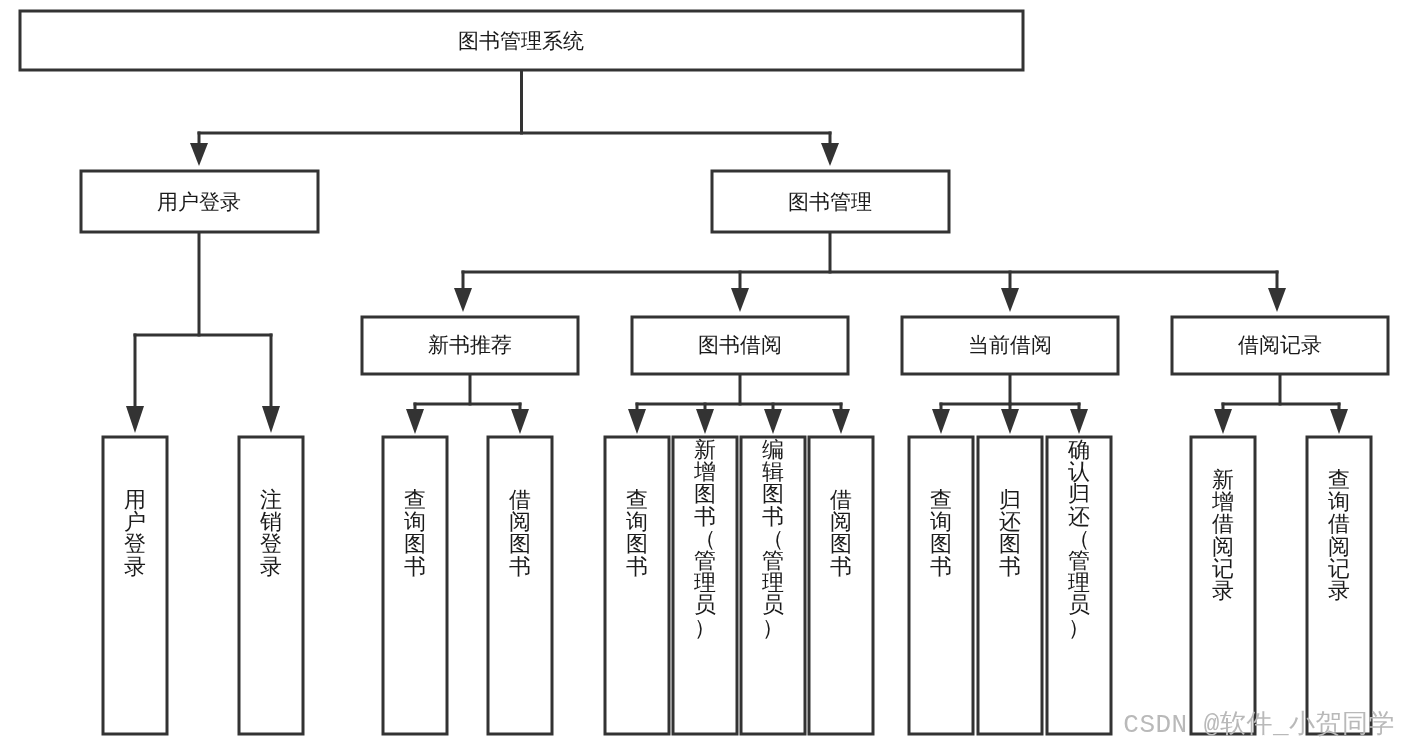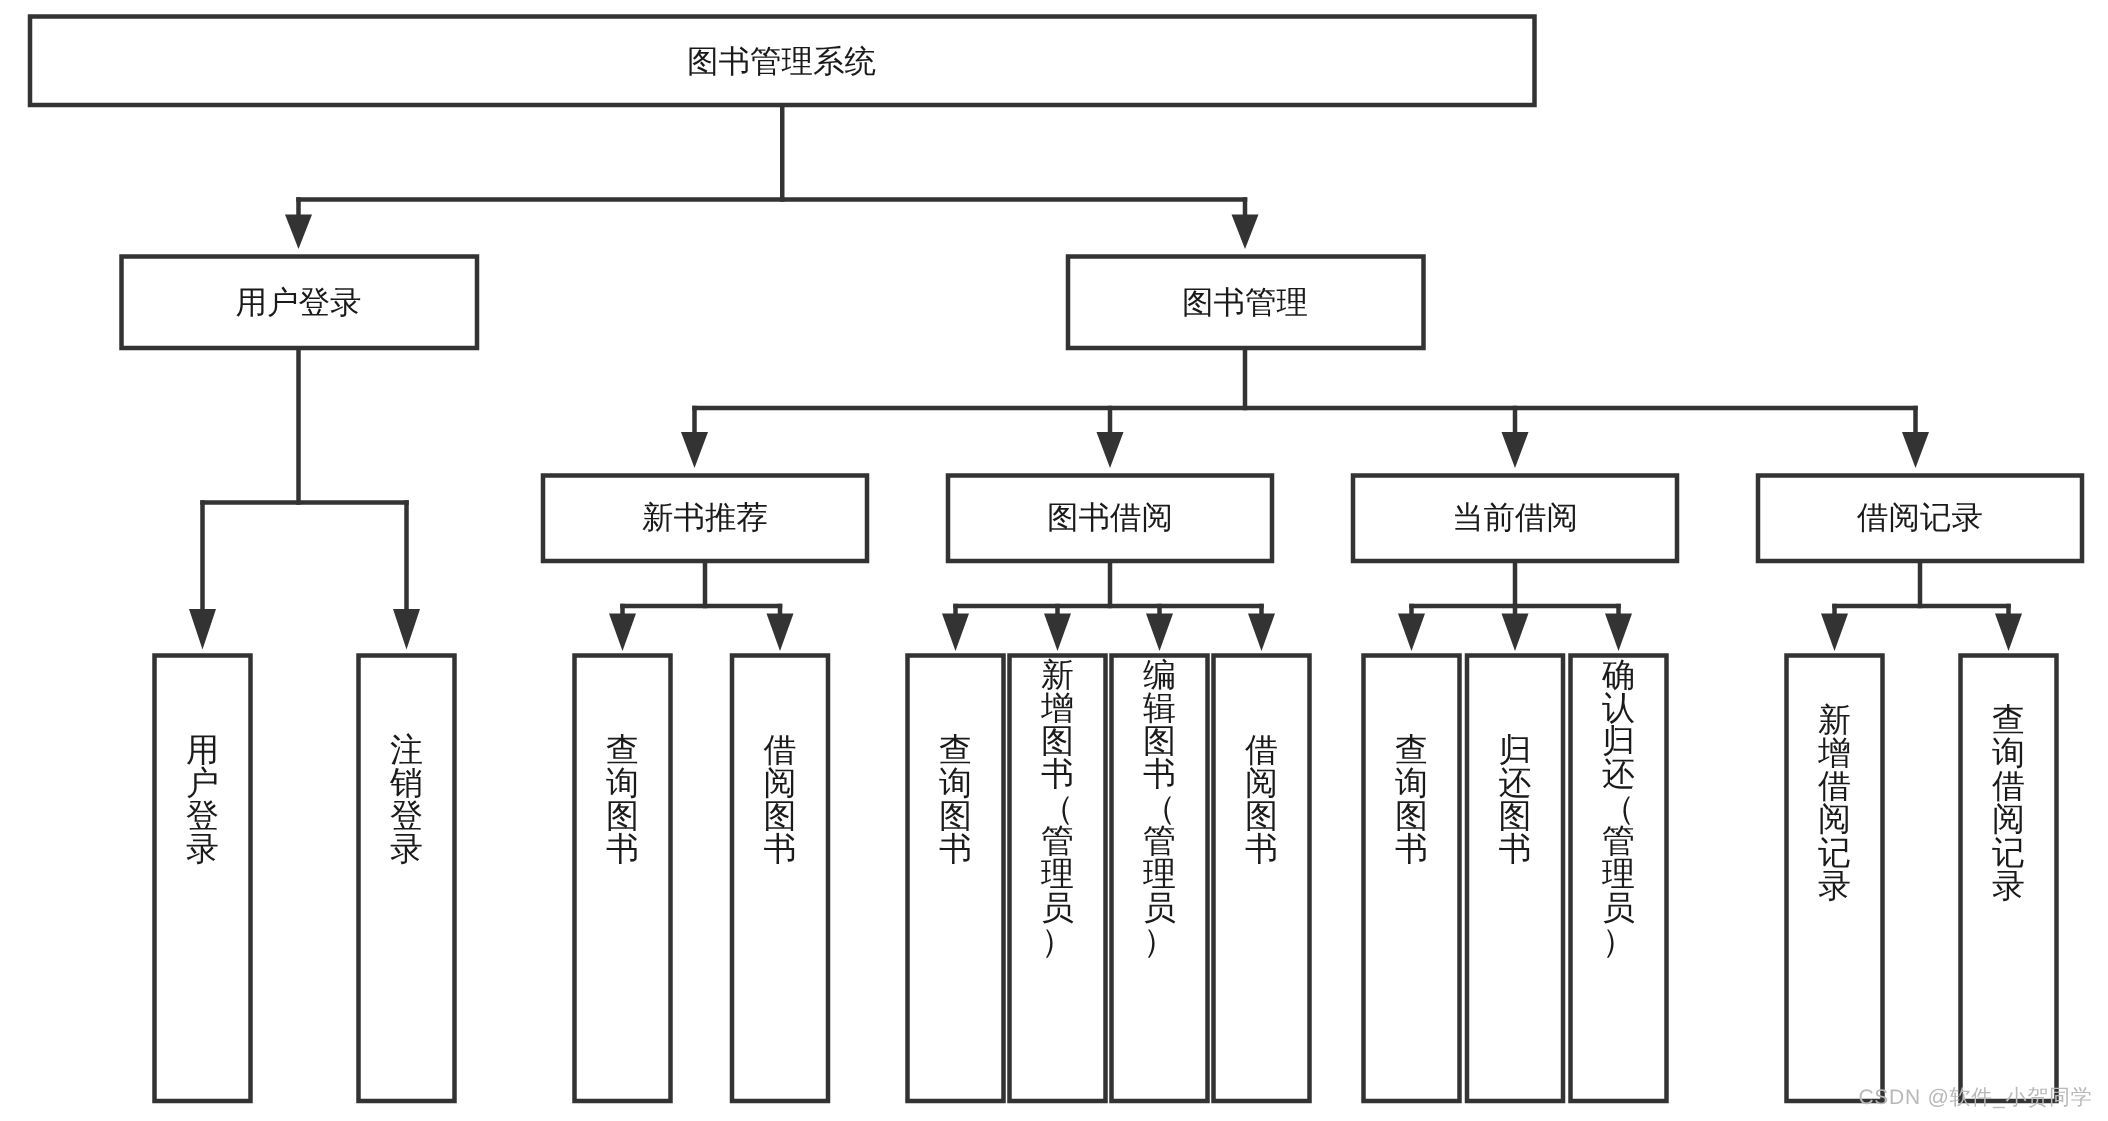--- a/index.html
+++ b/index.html
@@ -49,22 +49,22 @@
   .node-label-vert {
     font-family: "DejaVu Sans", "Liberation Sans", sans-serif;
     fill: #1a1a1a;
     font-size: 22px;
     text-anchor: middle;
   }
   .watermark {
     position: absolute;
     right: 10px;
     bottom: 6px;
-    font-family: Liberation Sans, sans-serif;
-    font-size: 14px;
+    font-family: Liberation Mono, monospace;
+    font-size: 26px;
     color: #b9b9b9;
     white-space: nowrap;
     letter-spacing: 0.5px;
   }
 </style>
 </head>
 <body>
 
 <div id="diagram-root">
 

